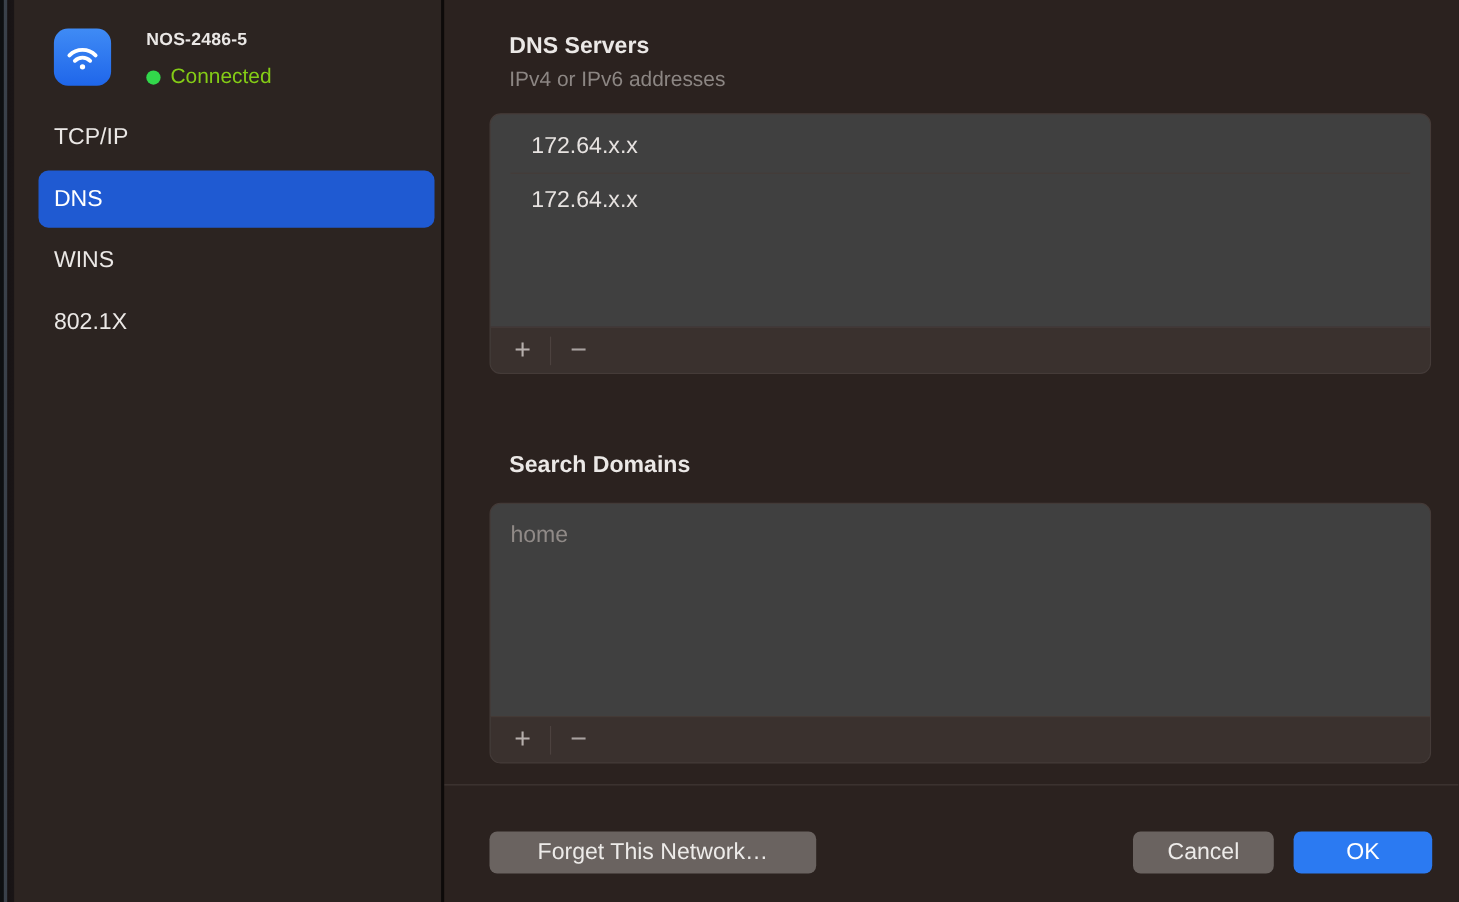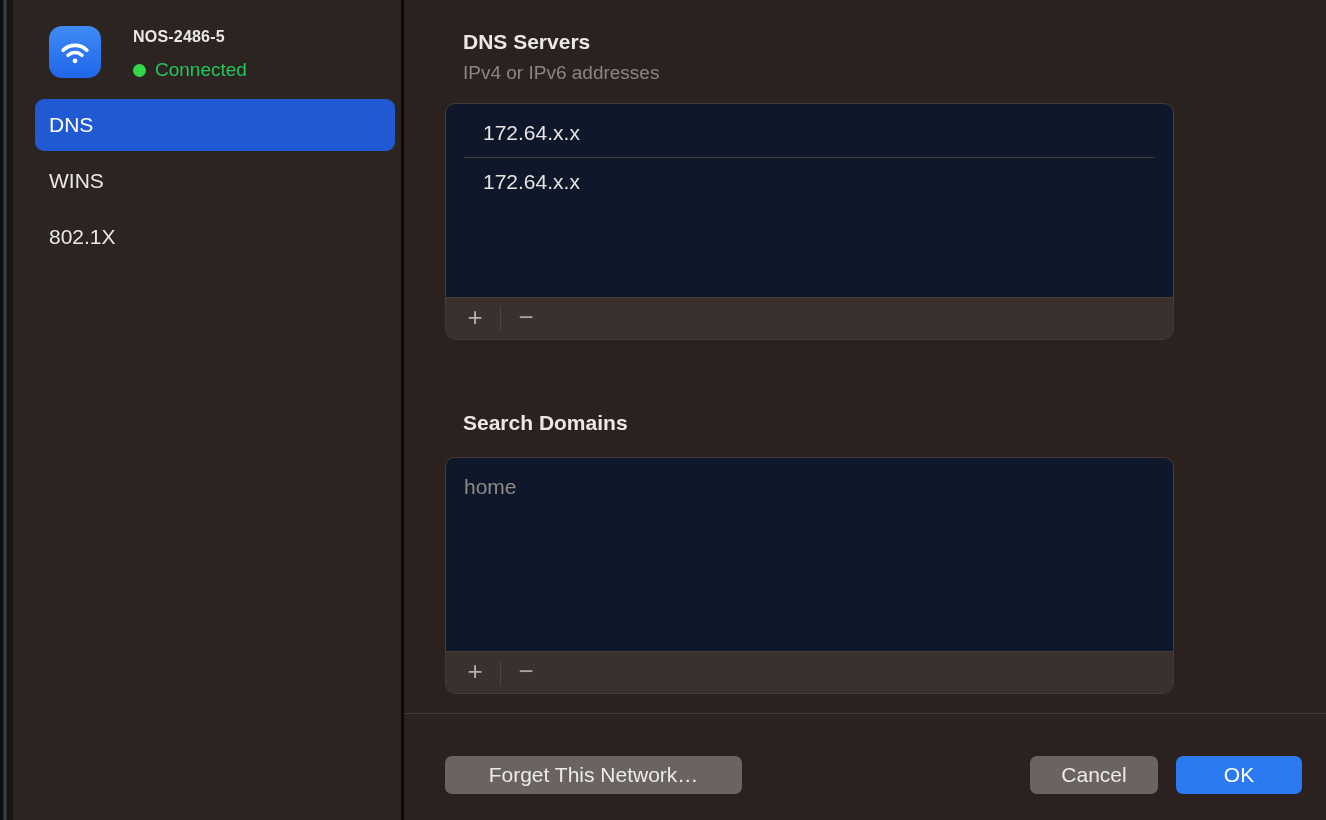--- a/index.html
+++ b/index.html
@@ -37,21 +37,21 @@
   }
   .network-name {
     position: absolute; left: 84px; top: 2px; white-space: nowrap;
     font-size: 16px; font-weight: 600; color: #eae7e5; letter-spacing: 0.2px;
   }
   .network-status {
     position: absolute; left: 84px; top: 33px; white-space: nowrap;
     display: flex; align-items: center; gap: 9px;
   }
   .status-dot { width: 13px; height: 13px; border-radius: 50%; background: #32d74b; }
-  .status-label { font-size: 19px; color: #22c55e; }
+  .status-label { font-size: 19px; color: #84cc16; }
 
   .sidebar-list { position: absolute; left: 22px; top: 99px; width: 360px; }
   .sidebar-item {
     height: 52px; margin-bottom: 4px; border-radius: 9px;
     display: flex; align-items: center; padding-left: 14px;
     font-size: 21px; color: #ebe8e6; cursor: default;
   }
   .sidebar-item.selected { background: #1f5ad2; color: #ffffff; }
 
   
@@ -60,22 +60,22 @@
   .section-title {
     position: absolute; left: 59px; white-space: nowrap;
     font-size: 21px; font-weight: 700; color: #ebe8e6;
   }
   .section-subtitle {
     position: absolute; left: 59px; white-space: nowrap;
     font-size: 19px; color: #8c8683;
   }
 
   .listbox {
-    position: absolute; left: 41px; width: 729px; height: 237px;
-    background: #0f172a; border: 1px solid #453b38; border-radius: 10px;
+    position: absolute; left: 41px; width: 856px; height: 237px;
+    background: #404040; border: 1px solid #453b38; border-radius: 10px;
     overflow: hidden;
   }
   .listbox-rows { position: absolute; top: 0; left: 0; right: 0; }
   .list-row {
     height: 48px; display: flex; align-items: center;
     font-size: 21px; color: #e7e3e1;
   }
   .list-row.indented { padding-left: 37px; }
   .list-row.plain { padding-left: 18px; }
   .list-row.dim { color: #908a87; }
@@ -126,20 +126,21 @@
       </svg>
     </div>
     <div class="network-name">NOS-2486-5</div>
     <div class="network-status">
       <span class="status-dot"></span>
       <span class="status-label">Connected</span>
     </div>
   </div>
 
   <div class="sidebar-list">
+    <div class="sidebar-item">TCP/IP</div>
     <div class="sidebar-item selected">DNS</div>
     <div class="sidebar-item">WINS</div>
     <div class="sidebar-item">802.1X</div>
   </div>
 </nav>
 
 <div class="vert-divider"></div>
 
 <main class="main">
 

